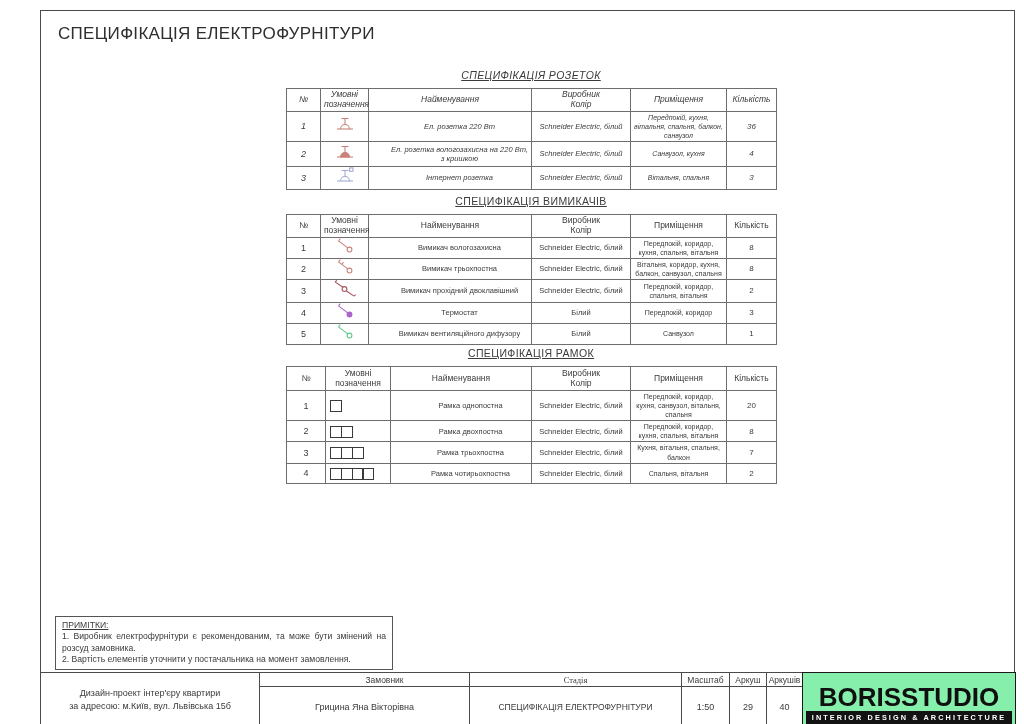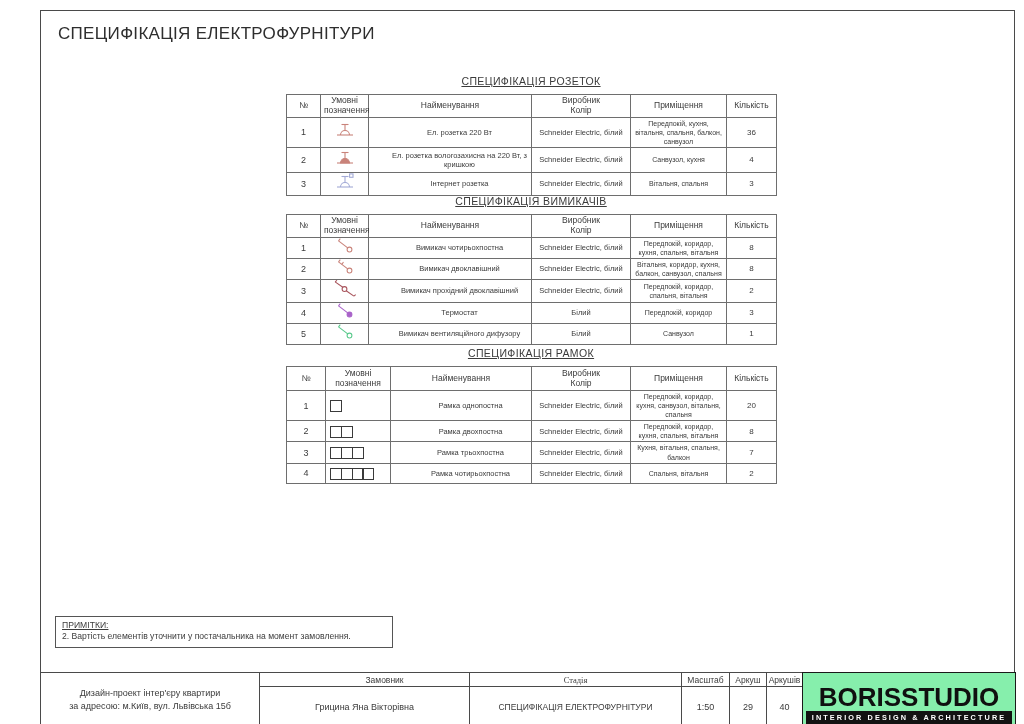--- a/index.html
+++ b/index.html
@@ -45,21 +45,21 @@
   .logo-bar { background:#121212; color:#fff; font-size:7.3px; font-weight:bold; letter-spacing:2.1px; text-align:center;
     padding:2.5px 0 2px 0; margin:1px 3px 3px 3px; white-space:nowrap; }
 </style>
 </head>
 <body>
 
 <div class="sheet">
   <div class="frame"></div>
   <div class="page-title">СПЕЦИФІКАЦІЯ ЕЛЕКТРОФУРНІТУРИ</div>
 
-  <div class="spec" style="top:75px;">
+  <div class="spec" style="top:69px;font-style:italic;">
     <div class="spec-title">СПЕЦИФІКАЦІЯ РОЗЕТОК</div>
     <table class="spec-table">
       <colgroup>
           <col style="width:34px">
           <col style="width:48px">
           <col style="width:163px">
           <col style="width:99px">
           <col style="width:96px">
           <col style="width:50px">
         </colgroup>
@@ -166,38 +166,38 @@
         <td class="num-cell">1</td>
         <td class="symbol-cell">
           <svg width="24" height="16" viewBox="0 0 22 16">
             <g fill="none" stroke-width="1.05" stroke="#c9837a">
               <circle cx="15.5" cy="11.5" r="2.4"></circle>
                   <path d="M13.7 9.9 L4.5 2.8"></path>
                   <path d="M4.5 2.8 L6.3 0.7"></path>
             </g>
           </svg>
         </td>
-        <td class="name-cell">Вимикач чотирьохпостна</td>
+        <td class="name-cell">Вимикач вологозахисна</td>
         <td class="vendor-cell">Schneider Electric, білий</td>
         <td class="rooms-cell">Передпокій, коридор, кухня, спальня, вітальня</td>
         <td class="qty-cell">8</td>
       </tr>
       <tr style="height:20px">
         <td class="num-cell">2</td>
         <td class="symbol-cell">
           <svg width="24" height="16" viewBox="0 0 22 16">
             <g fill="none" stroke-width="1.05" stroke="#c9837a">
               <circle cx="15.5" cy="11.5" r="2.4"></circle>
                   <path d="M13.7 9.9 L4.5 2.8"></path>
                   <path d="M4.5 2.8 L6.3 0.7"></path>
                   <path d="M7.7 5.3 L9.5 3.2"></path>
             </g>
           </svg>
         </td>
-        <td class="name-cell">Вимикач двоклавішний</td>
+        <td class="name-cell">Вимикач трьохпостна</td>
         <td class="vendor-cell">Schneider Electric, білий</td>
         <td class="rooms-cell">Вітальня, коридор, кухня, балкон, санвузол, спальня</td>
         <td class="qty-cell">8</td>
       </tr>
       <tr style="height:20px">
         <td class="num-cell">3</td>
         <td class="symbol-cell">
           <svg width="27" height="18" viewBox="0 0 26 18">
             <g fill="none" stroke-width="1.05" stroke="#a8545c">
               <circle cx="13" cy="9" r="2.4"></circle>
@@ -316,20 +316,21 @@
         <td class="vendor-cell">Schneider Electric, білий</td>
         <td class="rooms-cell">Спальня, вітальня</td>
         <td class="qty-cell">2</td>
       </tr>
     </tbody>
       </table>
   </div>
 
   <div class="notes">
     <div class="notes-title">ПРИМІТКИ:</div>
+    <div class="note-just">1. Виробник електрофурнітури є рекомендованим, та може бути змінений на розсуд замовника.</div>
     <div>2. Вартість елементів уточнити у постачальника на момент замовлення.</div>
   </div>
 
   <div class="titleblock">
     <div class="tb-cell tb-span2 first">
       <span>Дизайн-проект інтер'єру квартири</span>
       <span>за адресою: м.Київ, вул. Львівська 15б</span>
     </div>
     <div class="tb-cell tb-head" style="grid-column:2; grid-row:1;padding-left:40px;">Замовник</div>
     <div class="tb-cell tb-head" style="grid-column:3; grid-row:1;font-family:Liberation Serif, serif;">Стадія</div>

